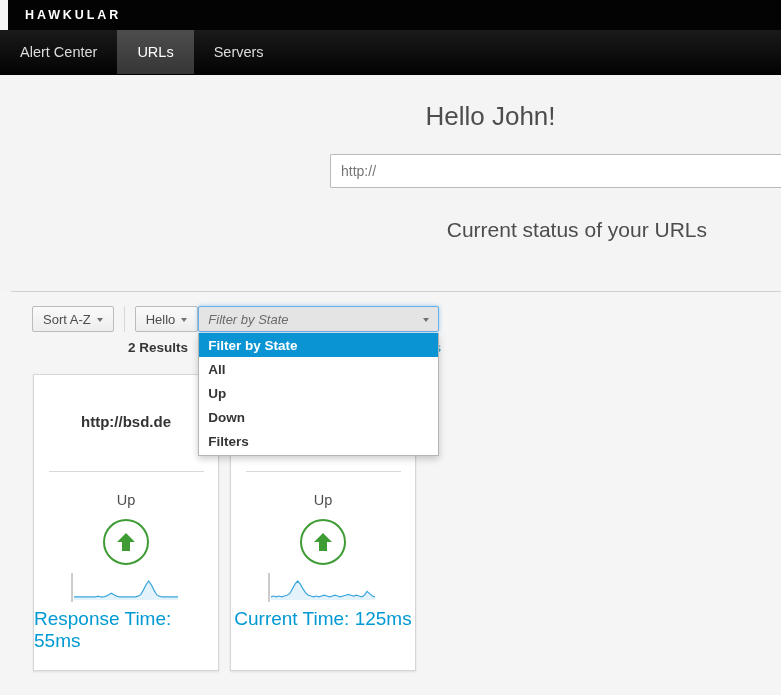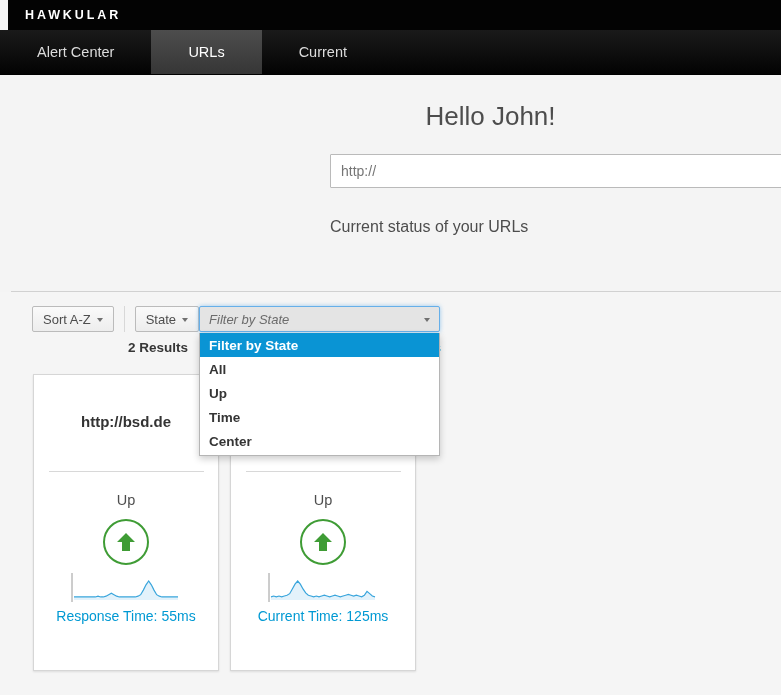--- a/index.html
+++ b/index.html
@@ -34,21 +34,21 @@
   .navbar {
     height: 45px;
     background: linear-gradient(to bottom, #1a1a1a 0%, #030303 100%);
     display: flex;
     align-items: stretch;
     border-bottom: 1px solid #000;
   }
   .nav-tab {
     display: flex;
     align-items: center;
-    padding: 0 37px;
+    padding: 0 20px;
     color: #dcdcdc;
     font-size: 14.5px;
     cursor: pointer;
     white-space: nowrap;
   }
   .nav-tab.active {
     background: linear-gradient(to bottom, #4d4d4d 0%, #363636 100%);
     color: #ffffff;
   }
 
@@ -79,25 +79,25 @@
     font-size: 14px;
     font-family: "Liberation Sans", sans-serif;
     color: #333;
     background: #ffffff;
     border: 1px solid #bababa;
     border-radius: 1px;
     outline: none;
   }
   .subtitle {
     margin-top: 30px;
-    font-size: 16px;
+    font-size: 21px;
     font-weight: 300;
     color: #4d4d4d;
-    text-align: left;
-    padding-right: 104px;
+    text-align: right;
+    padding-right: 74px;
   }
   .hero-divider {
     position: absolute;
     left: 11px;
     right: 0;
     bottom: 0;
     height: 1px;
     background: #d1d1d1;
   }
 
@@ -255,41 +255,41 @@
     justify-content: center;
   }
   .spark {
     margin-top: 8px;
     width: 110px;
     height: 30px;
     display: block;
   }
   .resp-time {
     margin-top: 5px;
-    font-size: 14px;
+    font-size: 19px;
     color: #0099d3;
     cursor: pointer;
   }
 </style>
 </head>
 <body>
 
 <div class="brandbar">
   <span class="brand-logo">HAWKULAR</span>
 </div>
 
 <div class="navbar">
   <div class="nav-tab">
     <span>Alert Center</span>
   </div>
   <div class="nav-tab active">
     <span>URLs</span>
   </div>
   <div class="nav-tab">
-    <span>Current</span>
+    <span>Servers</span>
   </div>
 </div>
 
 <div class="hero">
   <div class="hero-inner">
     <div class="greeting">Hello John!</div>
     <input class="url-input" type="text" placeholder="http://" style="">
     <div class="subtitle">Current status of your URLs</div>
   </div>
   <div class="hero-divider"></div>
@@ -297,45 +297,45 @@
 
 <div class="toolbar">
   <div class="btn">
     <span>Sort A-Z</span>
     <span class="caret"></span>
   </div>
 
   <div class="tb-sep"></div>
 
   <div class="btn">
-    <span>State</span>
+    <span>Hello</span>
     <span class="caret"></span>
   </div>
 
   <div class="select-wrap">
     <div class="select-box">
       <span>Filter by State</span>
       <span class="caret"></span>
     </div>
 
     <div class="dropdown">
       <div class="dd-item selected">
         <span>Filter by State</span>
       </div>
       <div class="dd-item">
         <span>All</span>
       </div>
       <div class="dd-item">
         <span>Up</span>
       </div>
       <div class="dd-item">
-        <span>Time</span>
+        <span>Down</span>
       </div>
       <div class="dd-item">
-        <span>Center</span>
+        <span>Filters</span>
       </div>
     </div>
   </div>
 </div>
 
 <div class="results-row">
   <span class="results-count">2 Results</span>
   <a class="clear-filters">Clear All Filters</a>
 </div>
 

